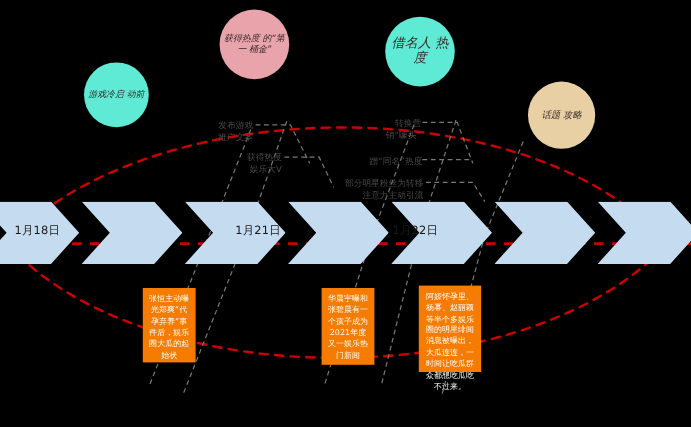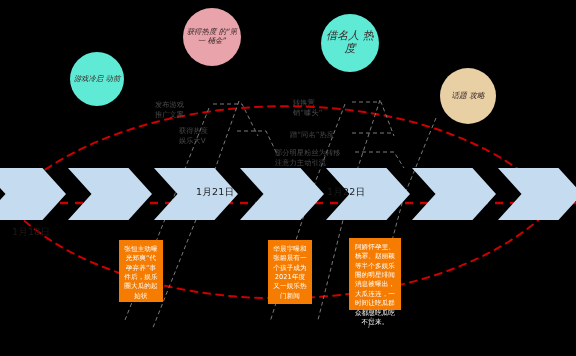--- a/index.html
+++ b/index.html
@@ -66,20 +66,21 @@
     z-index: 5;
     letter-spacing: 0.2px;
   }
 
   
   .annot {
     position: absolute;
     color: #4a4a4a;
     font-size: 7.2px;
     line-height: 1.45;
+    text-align: right;
     white-space: pre-line;
     z-index: 5;
     letter-spacing: 0.1px;
   }
 
   
   .callout {
     position: absolute;
     background: #f57c00;
     color: #ffffff;
@@ -120,21 +121,21 @@
   </svg>
 
   <div class="chevron" style="left:-18px;width:84px;"></div>
   <div class="chevron" style="left:68px;width:84px;"></div>
   <div class="chevron" style="left:154px;width:84px;"></div>
   <div class="chevron" style="left:240px;width:84px;"></div>
   <div class="chevron" style="left:326px;width:84px;"></div>
   <div class="chevron" style="left:412px;width:84px;"></div>
   <div class="chevron" style="left:498px;width:84px;"></div>
 
-  <div class="date-label" style="left:12px;margin-top:40px;">1月18日</div>
+  <div class="date-label" style="left:12px;">1月18日</div>
   <div class="date-label" style="left:196px;">1月21日</div>
   <div class="date-label" style="left:327px;">1月22日</div>
 
   <div class="node-circle" style="left:70px;top:52px;width:54px;height:54px;background:#5eead4;font-size:7.4px;">
     <span>游戏冷启
 动前</span>
   </div>
   <div class="node-circle" style="left:183px;top:8px;width:58px;height:58px;background:#e8a3ab;font-size:7.4px;">
     <span>获得热度
 的“第一

